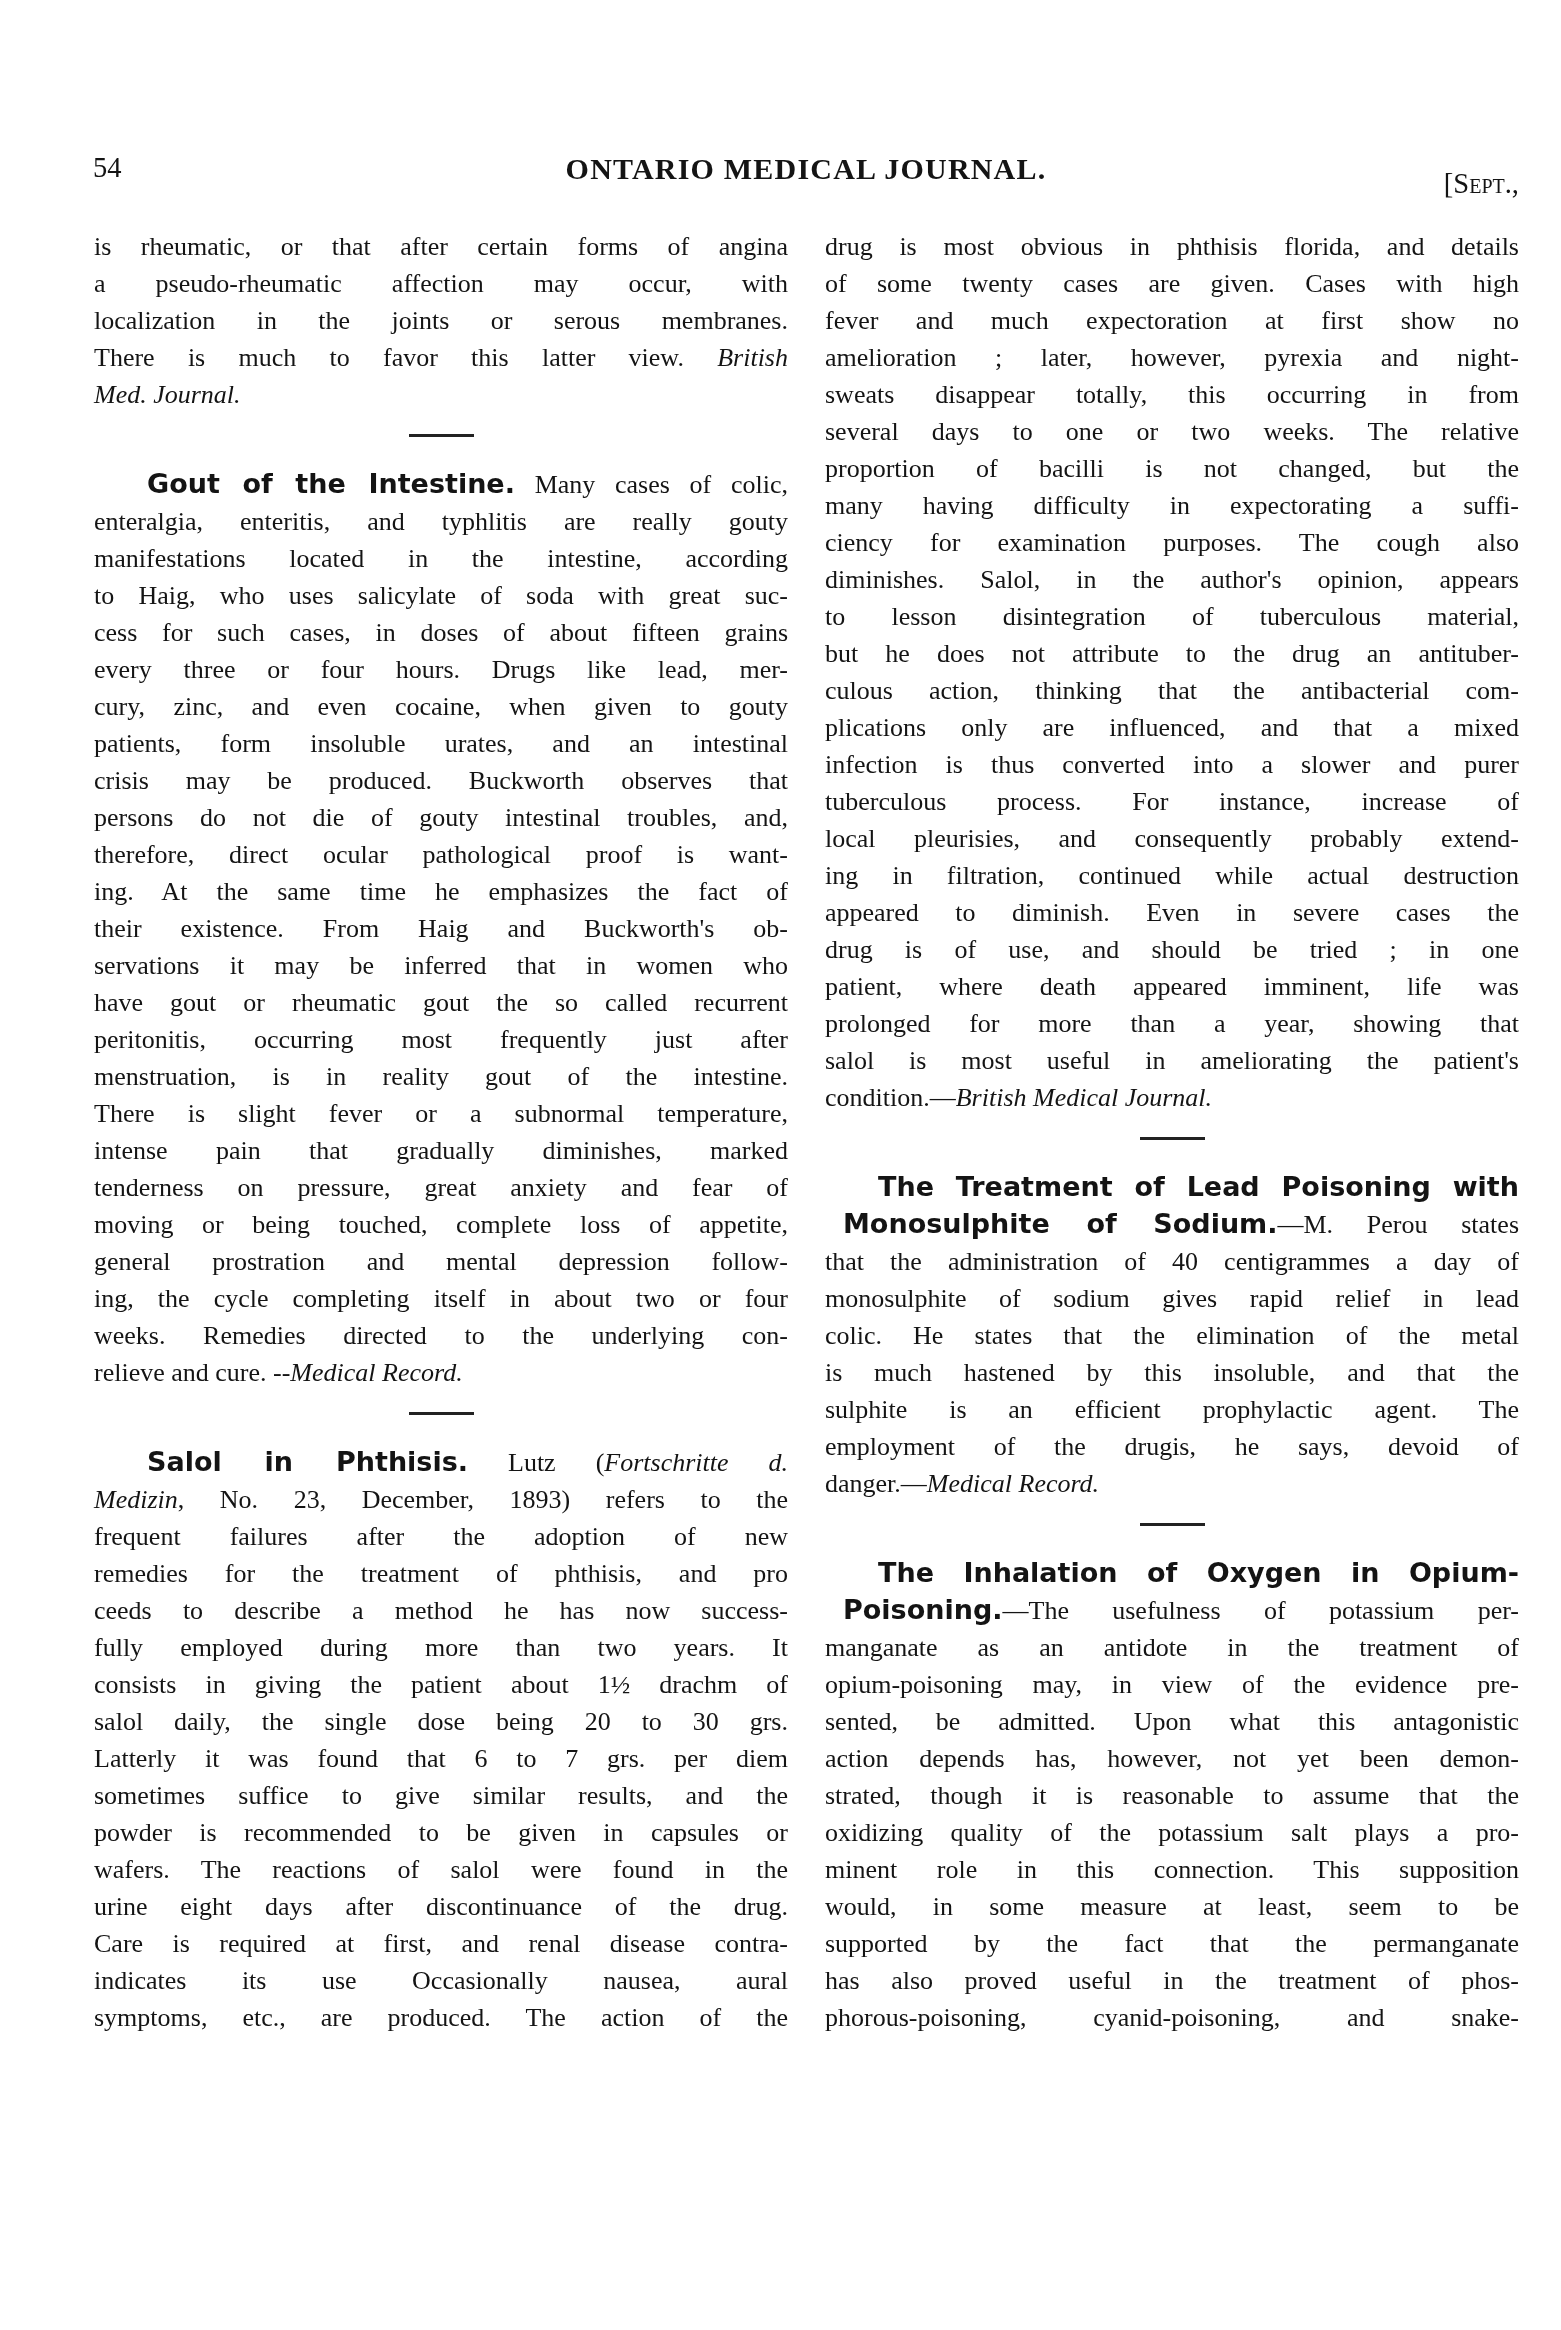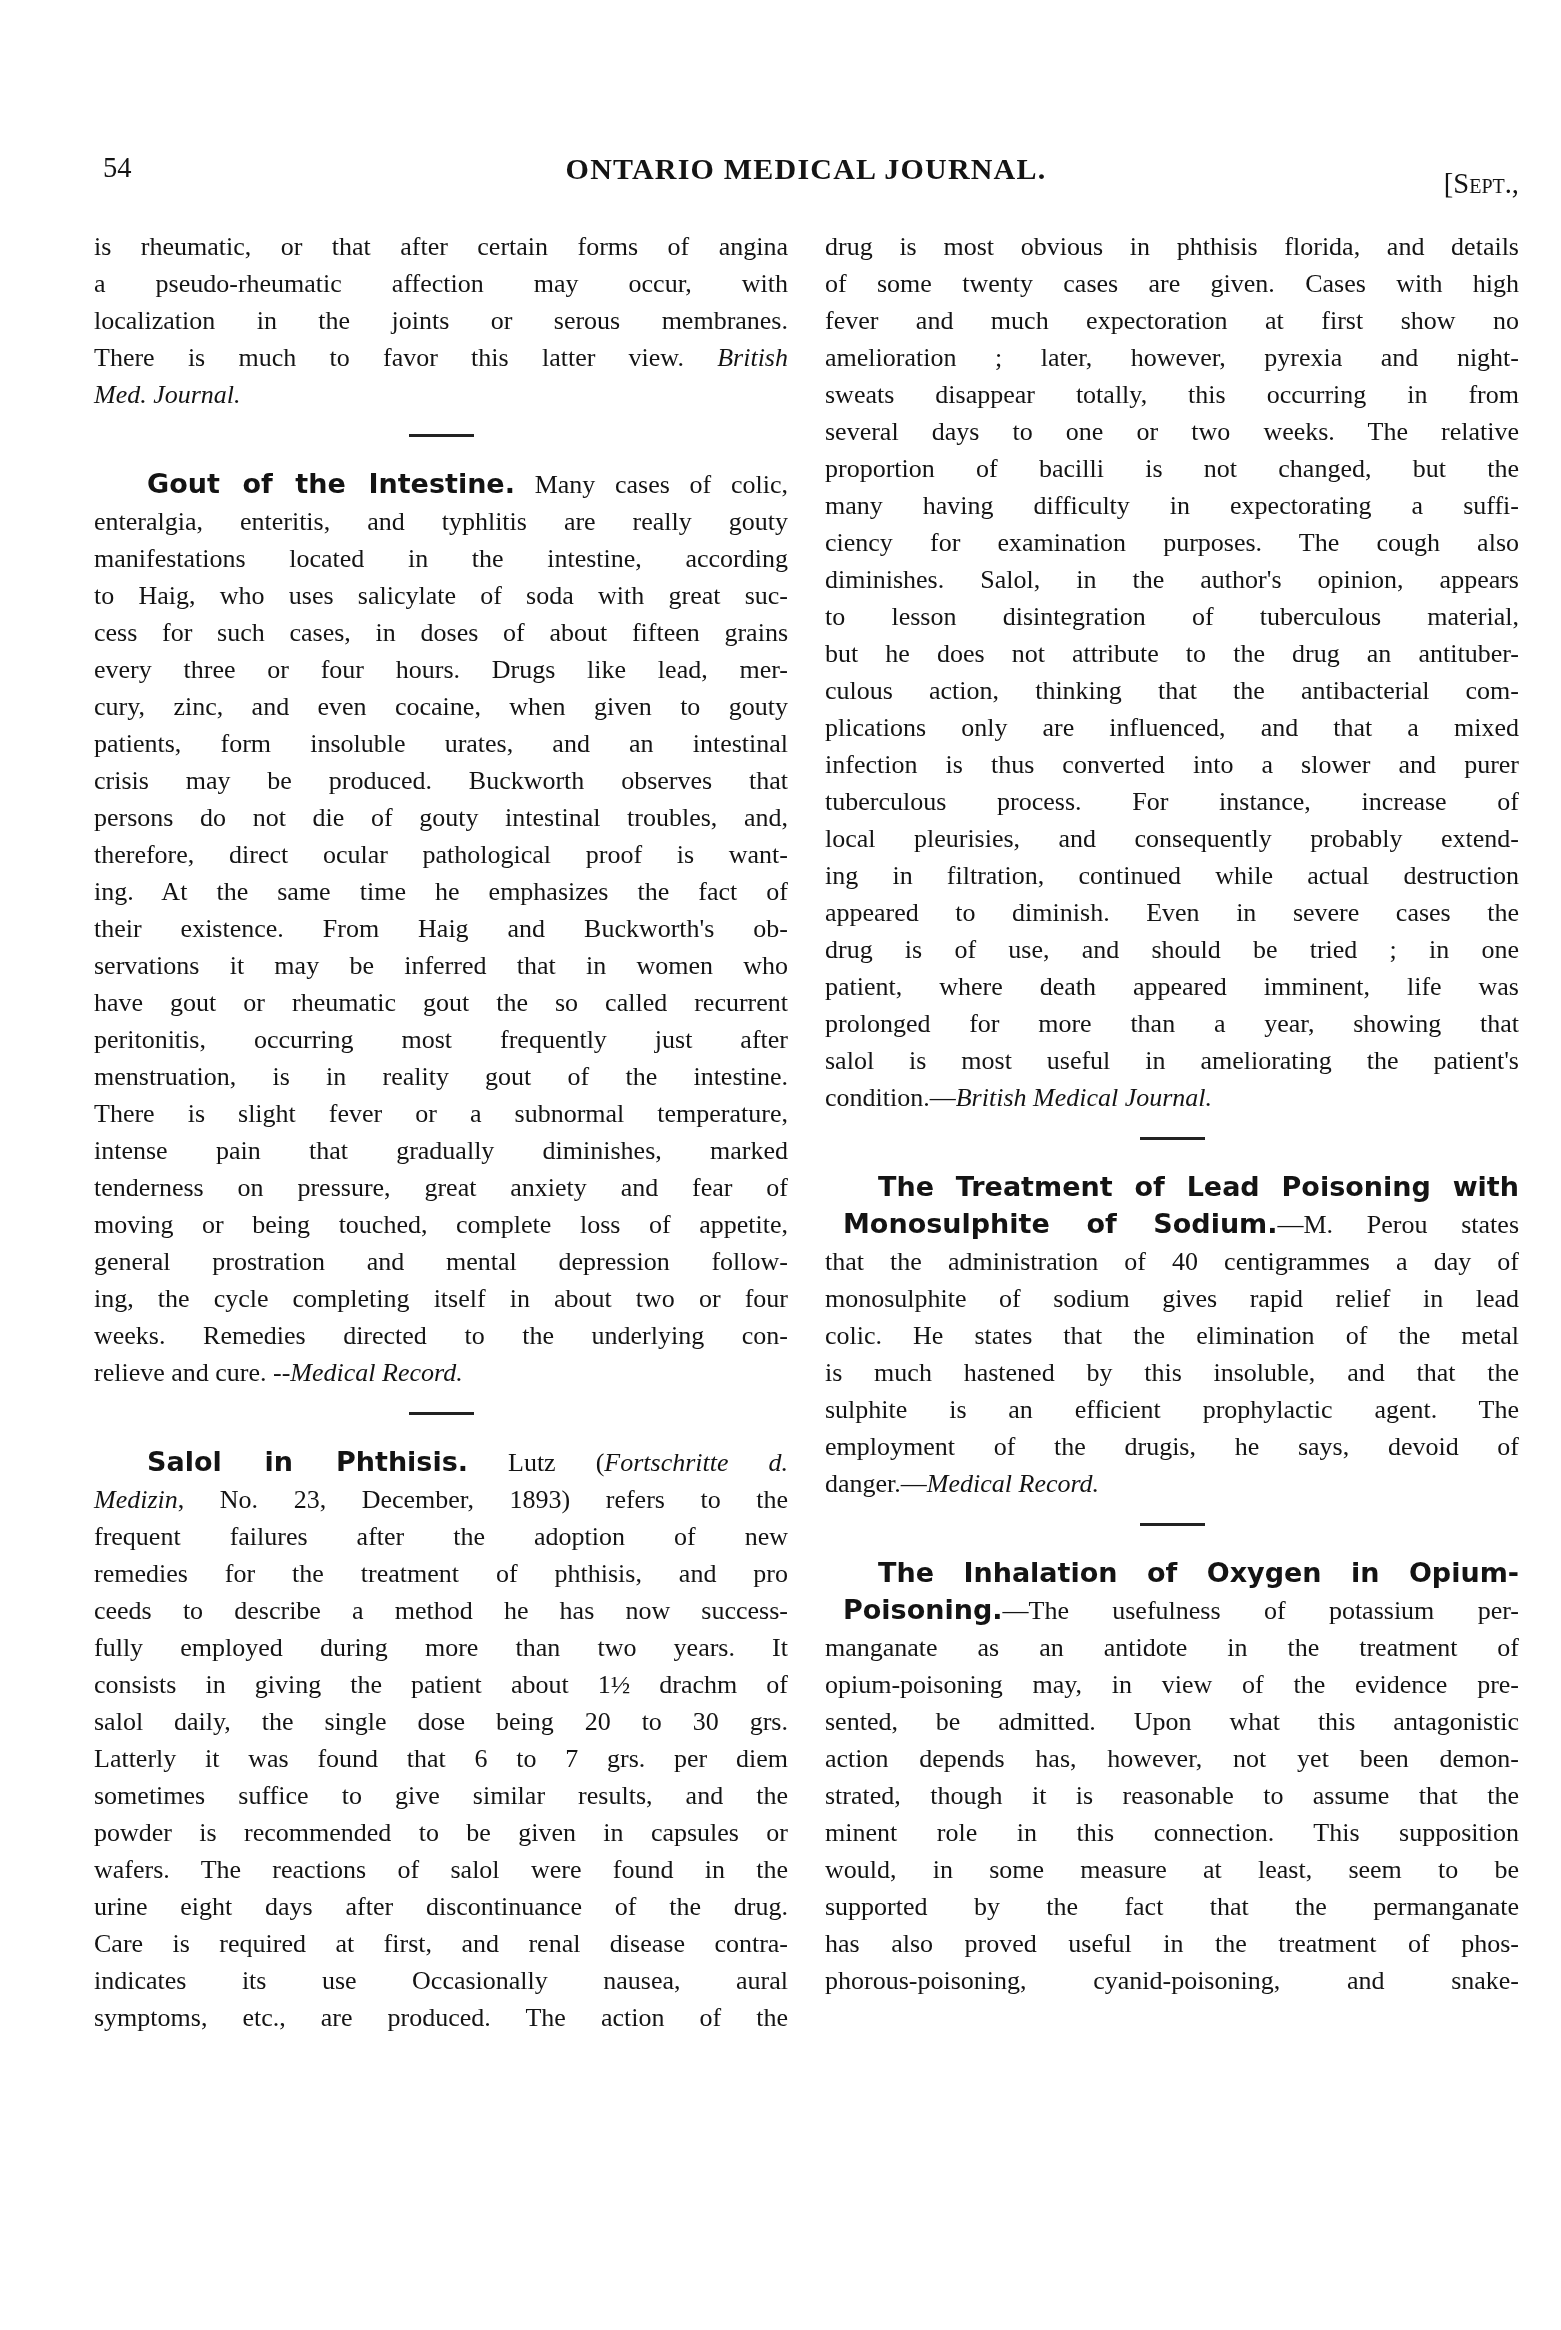--- a/index.html
+++ b/index.html
@@ -1,19 +1,19 @@
 <!DOCTYPE html>
 <html style="font-size:10px"><head>
 <meta charset="utf-8">
 <style>
   html, body { margin:0; padding:0; background:#ffffff; }
   body { width:1562px; height:2330px; position:relative; overflow:hidden; color:#141414;
          font-family:"Liberation Serif", "DejaVu Serif", serif; }
   .header { position:absolute; left:93px; top:152px; width:1426px; height:43px; }
-  .page-number { position:absolute; left:10px; top:0; font-size:28.5px; }
+  .page-number { position:absolute; left:0; top:0; font-size:28.5px; }
   .running-title { position:absolute; left:0; right:0; top:0; text-align:center; font-size:30px; letter-spacing:1.2px;font-weight:bold; }
   .date-mark { position:absolute; right:0; top:16px; font-size:28.5px; }
   .sc { font-variant:small-caps; }
   .col { position:absolute; top:228px; width:694px; font-size:26px; line-height:37px; text-align:justify; }
   .col-left { left:94px; }
   .col-right { left:825px; }
   .line { display:block; text-align:justify; text-align-last:justify; white-space:nowrap; }
   .line.last { text-align-last:left; }
   .title { font-family:"DejaVu Sans", "Liberation Sans", sans-serif; font-weight:bold; font-size:27px;margin-left:18px; }
   .cite { font-style:italic; }
@@ -135,20 +135,21 @@
   <span class="rule"></span>
 
   <div>
     <span class="line indent title">The Inhalation of Oxygen in Opium-</span>
     <span class="line"><span class="title">Poisoning.</span><span>—The usefulness of potassium per-</span></span>
     <span class="line">manganate as an antidote in the treatment of</span>
     <span class="line">opium-poisoning may, in view of the evidence pre-</span>
     <span class="line">sented, be admitted. Upon what this antagonistic</span>
     <span class="line">action depends has, however, not yet been demon-</span>
     <span class="line">strated, though it is reasonable to assume that the</span>
+    <span class="line">oxidizing quality of the potassium salt plays a pro-</span>
     <span class="line">minent role in this connection. This supposition</span>
     <span class="line">would, in some measure at least, seem to be</span>
     <span class="line">supported by the fact that the permanganate</span>
     <span class="line">has also proved useful in the treatment of phos-</span>
     <span class="line">phorous-poisoning, cyanid-poisoning, and snake-</span>
   </div>
 </div>
 
 
 </body></html>

